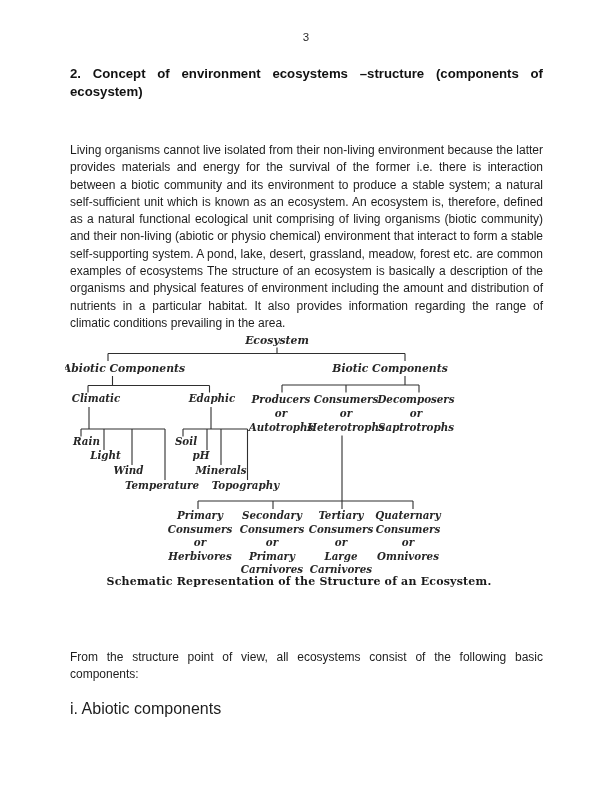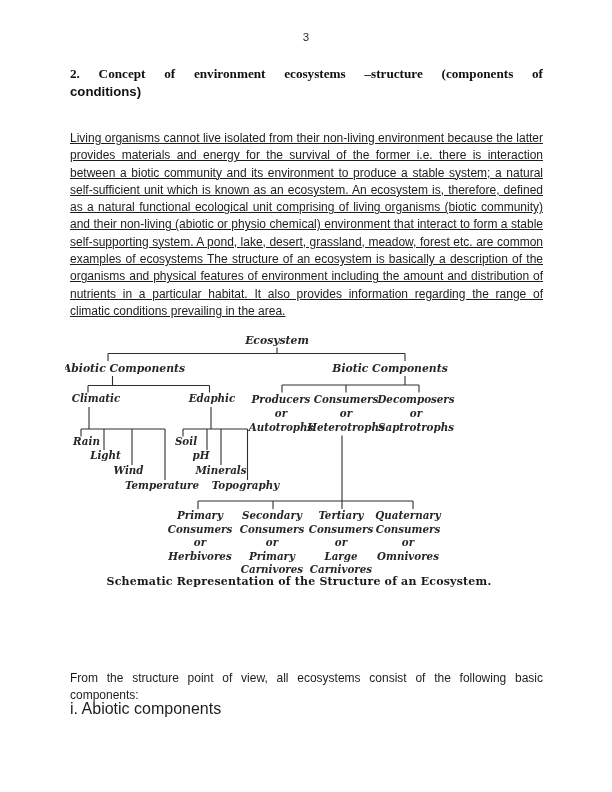--- a/index.html
+++ b/index.html
@@ -9,27 +9,27 @@
     font-family:"Liberation Sans", sans-serif; color:#1d1d1d;
   }
   .pagenum {
     position:absolute; top:31px; left:0; width:612px;
     text-align:center; font-size:11.5px; color:#2a2a2a;
   }
   .heading {
     position:absolute; top:65px; left:70px; width:473px;
     font-weight:bold; font-size:13.2px; line-height:17.5px; color:#111;
   }
-  .heading .l1 { text-align:justify; text-align-last:justify;font-family:Liberation Serif, serif; }
+  .heading .l1 { text-align:justify; text-align-last:justify; }
   .para {
     position:absolute; left:70px; width:473px;
     text-align:justify; font-size:12px; line-height:17.3px; color:#1d1d1d;
   }
-  #intro-para { top:118px;text-decoration:underline; }
-  #structure-para { top:658px; }
+  #intro-para { top:130px; }
+  #structure-para { top:637px; }
   #list-item { position:absolute; left:70px; top:684px; font-size:16px; }
   #diagram { position:absolute; left:65px; top:332px; }
   .dline { stroke:#2f2f2f; stroke-width:1.1; fill:none; }
   .dn {
     font-family:"DejaVu Serif", serif; font-style:italic; font-weight:600;
     font-size:10.3px; fill:#262626; text-anchor:middle;
   }
   .dn-big { font-size:10.8px; }
   .dcap {
     font-family:"DejaVu Serif", serif; font-style:normal; font-weight:bold;
@@ -38,21 +38,21 @@
 </style>
 </head>
 <body>
 
 <div id="page">
 
   <div class="pagenum">3</div>
 
   <div class="heading">
     <div class="l1">2. Concept of environment ecosystems –structure (components of</div>
-    <div class="l2">conditions)</div>
+    <div class="l2">ecosystem)</div>
   </div>
 
   <p class="para" id="intro-para">Living organisms cannot live isolated from their non-living environment because the latter provides materials and energy for the survival of the former i.e. there is interaction between a biotic community and its environment to produce a stable system; a natural self-sufficient unit which is known as an ecosystem. An ecosystem is, therefore, defined as a natural functional ecological unit comprising of living organisms (biotic community) and their non-living (abiotic or physio chemical) environment that interact to form a stable self-supporting system. A pond, lake, desert, grassland, meadow, forest etc. are common examples of ecosystems The structure of an ecosystem is basically a description of the organisms and physical features of environment including the amount and distribution of nutrients in a particular habitat. It also provides information regarding the range of climatic conditions prevailing in the area.</p>
 
   <svg id="diagram" width="490" height="262" viewBox="0 0 490 262">
 
     <path class="dline" d="M212 15.5 V21.5 M43 21.5 H340 M43 21.5 V29 M340 21.5 V29"></path>
     <path class="dline" d="M47.5 44 V53.5 M23 53.5 H144.5 M23 53.5 V60.5 M144.5 53.5 V60.5"></path>
     <path class="dline" d="M340 44 V53 M217 53 H354 M217 53 V60.5 M281 53 V60.5 M354 53 V60.5"></path>
     <path class="dline" d="M24 75 V97 M16 97 H100 M16 97 V104.5 M39 97 V118 M67 97 V133 M100 97 V148"></path>

